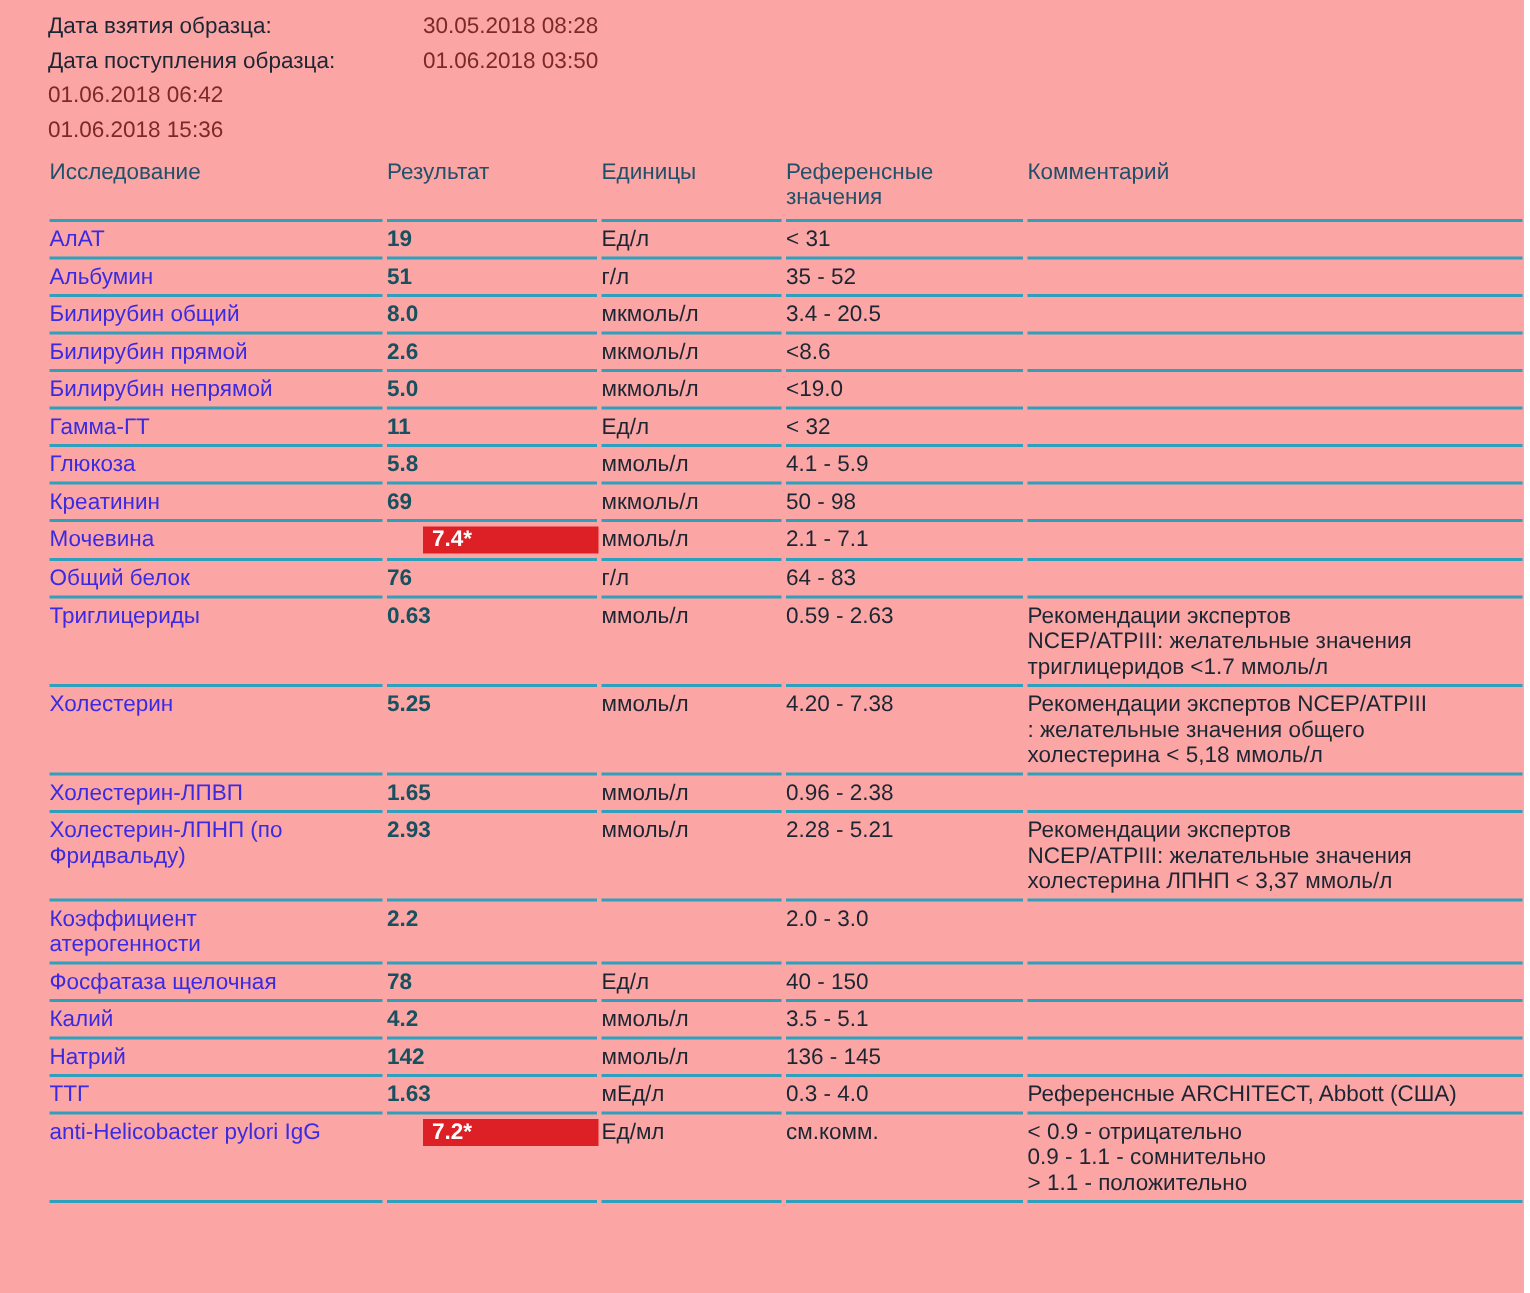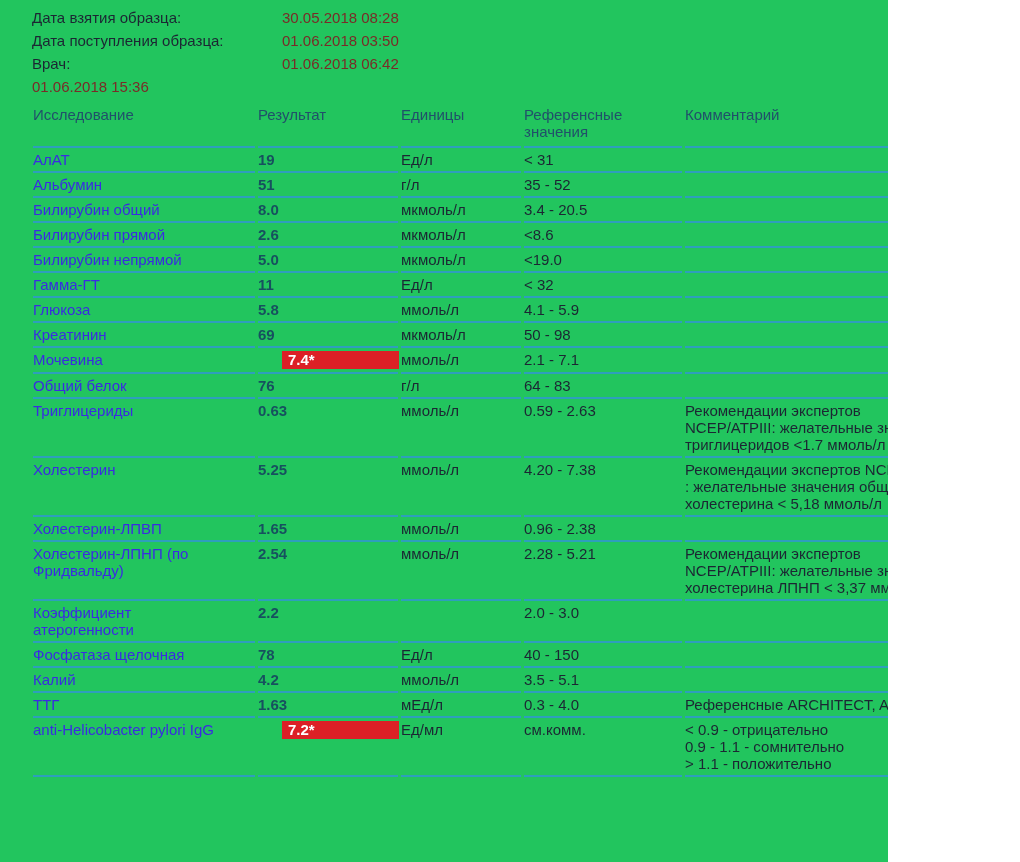--- a/index.html
+++ b/index.html
@@ -12,24 +12,24 @@
     --header-dark:#21506A;
   }
   *{box-sizing:border-box;}
   html,body{margin:0;padding:0;background:#ffffff;}
   body{
     font-family:"Liberation Sans","DejaVu Sans",sans-serif;
     font-size:15px;
     color:var(--dark);
   }
   .page{
-    width:888px;
+    width:1016px;
     height:862px;
     overflow:hidden;
-    background:#22c55e;
+    background:#fca5a5;
   }
   
   .meta{
     padding:6px 0 0 32px;
   }
   .meta-row{
     display:flex;
     line-height:23px;
   }
   .meta-label{
@@ -88,21 +88,20 @@
   <div class="meta">
     <div class="meta-row">
       <span class="meta-label">Дата взятия образца:</span>
       <span class="meta-value">30.05.2018 08:28</span>
     </div>
     <div class="meta-row">
       <span class="meta-label">Дата поступления образца:</span>
       <span class="meta-value">01.06.2018 03:50</span>
     </div>
     <div class="meta-row">
-      <span class="meta-label">Врач:</span>
       <span class="meta-value">01.06.2018 06:42</span>
     </div>
     <div class="meta-row">
       <span class="meta-value">01.06.2018 15:36</span>
     </div>
   </div>
 
   <table class="results">
     <colgroup>
       <col class="c-test">
@@ -226,21 +225,21 @@
       <td class="test">Холестерин-ЛПВП</td>
       <td class="result"><span class="result-value">1.65</span></td>
       <td class="units">ммоль/л</td>
       <td class="ref">0.96 - 2.38</td>
       <td class="comment"></td>
     </tr>
 
     <tr>
       <td class="test">Холестерин-ЛПНП (по
 Фридвальду)</td>
-      <td class="result"><span class="result-value">2.54</span></td>
+      <td class="result"><span class="result-value">2.93</span></td>
       <td class="units">ммоль/л</td>
       <td class="ref">2.28 - 5.21</td>
       <td class="comment">Рекомендации экспертов
 NCEP/ATPIII: желательные значения
 холестерина ЛПНП &lt; 3,37 ммоль/л</td>
     </tr>
 
     <tr>
       <td class="test">Коэффициент
 атерогенности</td>
@@ -259,20 +258,27 @@
     </tr>
 
     <tr>
       <td class="test">Калий</td>
       <td class="result"><span class="result-value">4.2</span></td>
       <td class="units">ммоль/л</td>
       <td class="ref">3.5 - 5.1</td>
       <td class="comment"></td>
     </tr>
 
+    <tr>
+      <td class="test">Натрий</td>
+      <td class="result"><span class="result-value">142</span></td>
+      <td class="units">ммоль/л</td>
+      <td class="ref">136 - 145</td>
+      <td class="comment"></td>
+    </tr>
 
 
     <tr>
       <td class="test">ТТГ</td>
       <td class="result"><span class="result-value">1.63</span></td>
       <td class="units">мЕд/л</td>
       <td class="ref">0.3 - 4.0</td>
       <td class="comment">Референсные ARCHITECT, Abbott (США)</td>
     </tr>
 

